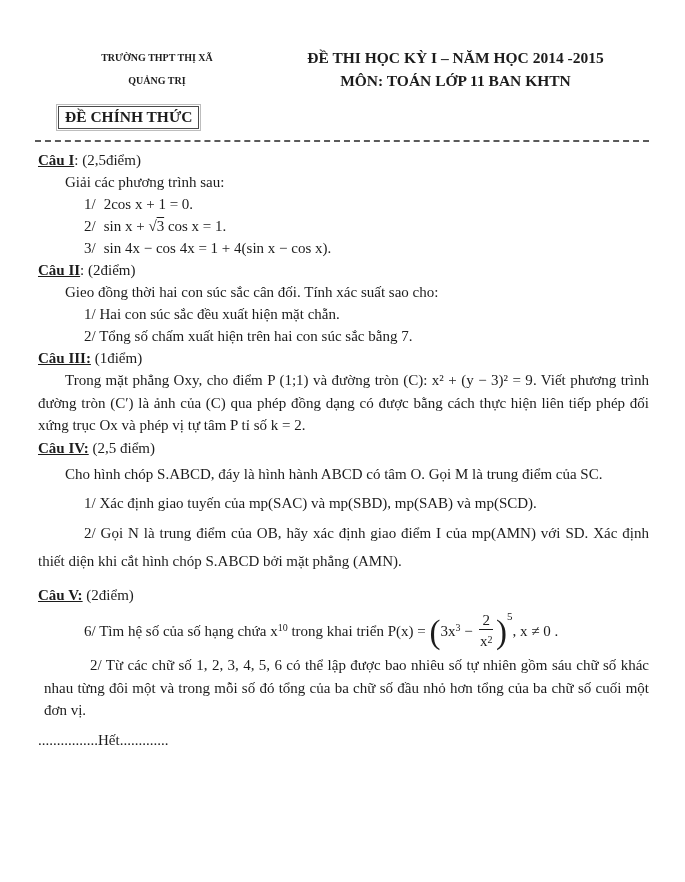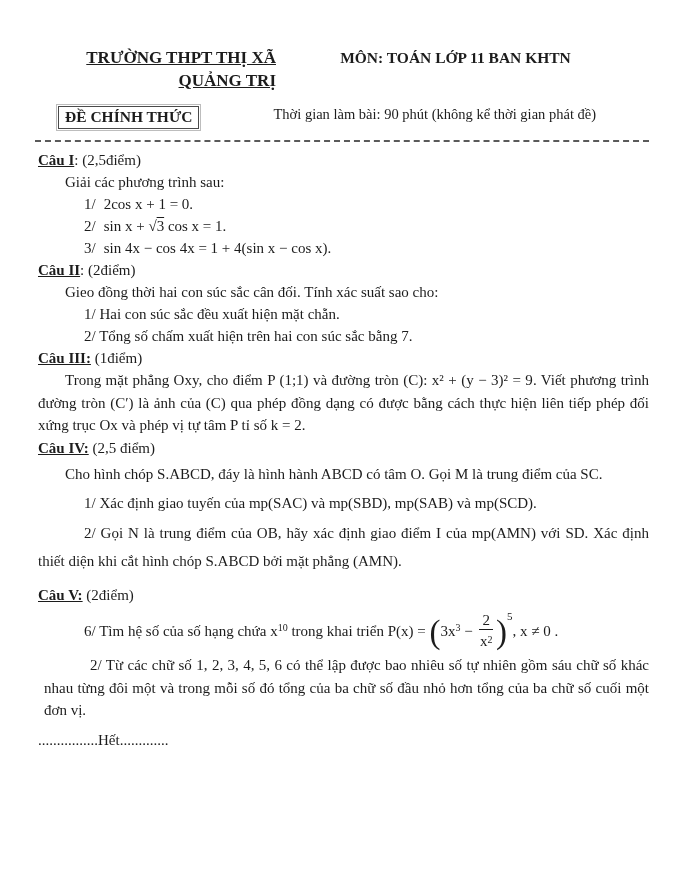--- a/index.html
+++ b/index.html
@@ -7,21 +7,21 @@
   .page {
     width: 685px; height: 882px;
     background: #ffffff; color: #1c1c1c;
     font-family: "Liberation Serif", "DejaVu Serif", serif;
     font-size: 15px; position: relative; overflow: hidden;
   }
   .inner { padding: 46px 36px 0 38px; }
 
   
   .hdr-top { display: flex; font-weight: bold; }
-  .hdr-left { width: 238px; text-align: right; line-height: 23px; font-size: 17px; text-decoration: underline; }
+  .hdr-left { width: 238px; text-align: center; line-height: 23px; font-size: 10px; }
   .hdr-right { flex: 1; text-align: center; line-height: 23px; font-size: 15.5px; padding-right: 14px; }
   .hdr-bot { display: flex; align-items: flex-start; margin-top: 14px; }
   .stamp {
     border: 1px solid #4a4a4a; outline: 1px solid #bdbdbd; outline-offset: 1px;
     padding: 1px 6px 2px; font-weight: bold; margin-left: 20px; font-size: 15.5px;
   }
   .duration { margin-left: 74px; font-size: 14.5px; }
   .sep { border-top: 2px dashed #5a5a5a; margin: 11px 0 7px -3px; }
 
   
@@ -61,28 +61,28 @@
 
 <div class="page">
   <div class="inner">
 
     <div class="hdr-top">
       <div class="hdr-left">
         <div>TRƯỜNG THPT THỊ XÃ</div>
         <div>QUẢNG TRỊ</div>
       </div>
       <div class="hdr-right">
+        <div>ĐỀ THI HỌC KỲ I – NĂM HỌC 2014 -2015</div>
         <div>MÔN: TOÁN LỚP 11 BAN KHTN</div>
       </div>
     </div>
     <div class="hdr-bot">
       <div class="stamp">
         <span>ĐỀ CHÍNH THỨC</span>
       </div>
-      <div class="duration">Thời gian làm bài: 90 phút (không kể thời gian phát đề)</div>
     </div>
     <div class="sep"></div>
 
     <div>
       <div class="qhead">
         <span class="qtitle">Câu I</span><span>: (2,5điểm)</span>
       </div>
       <div class="line ind1">Giải các phương trình sau:</div>
       <div class="line ind2">
         <span class="inum">1/</span><span>2cos x + 1 = 0.</span>

